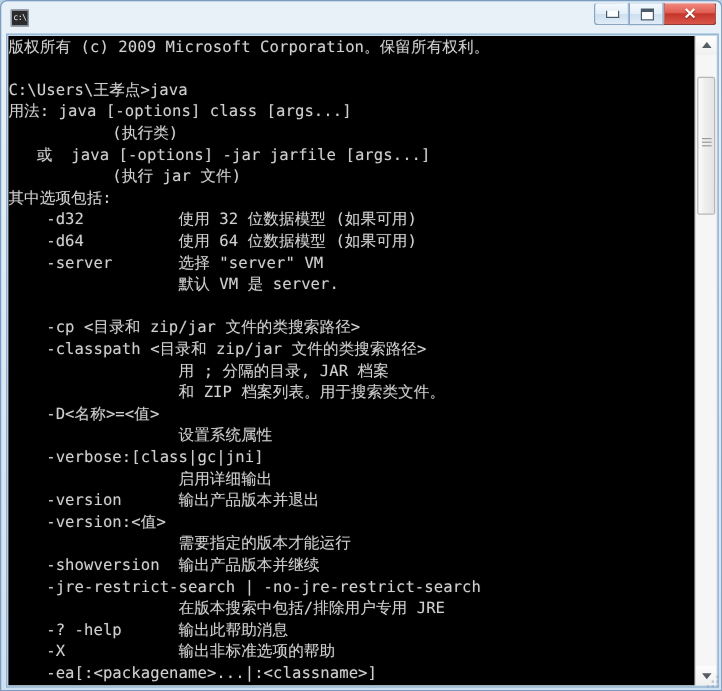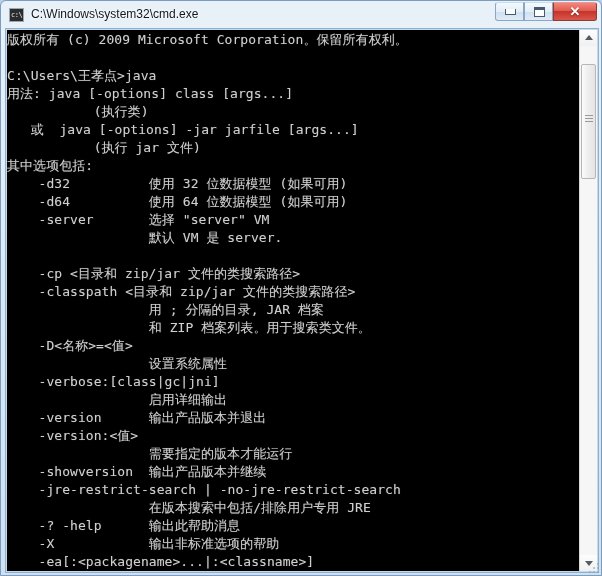--- a/index.html
+++ b/index.html
@@ -212,21 +212,20 @@
 <body>
 
 <div id="cmd-window">
 
   <div id="titlebar">
 
     <div id="title-icon">
       <span class="icon-glyph">c:\</span>
     </div>
 
-    <div id="title-text">C:\Windows\system32\cmd.exe</div>
 
     <div class="winbtn" id="btn-min">
       <span class="glyph-min"></span>
     </div>
 
     <div class="winbtn" id="btn-max">
       <span class="glyph-max"></span>
     </div>
 
     <div class="winbtn" id="btn-close">

